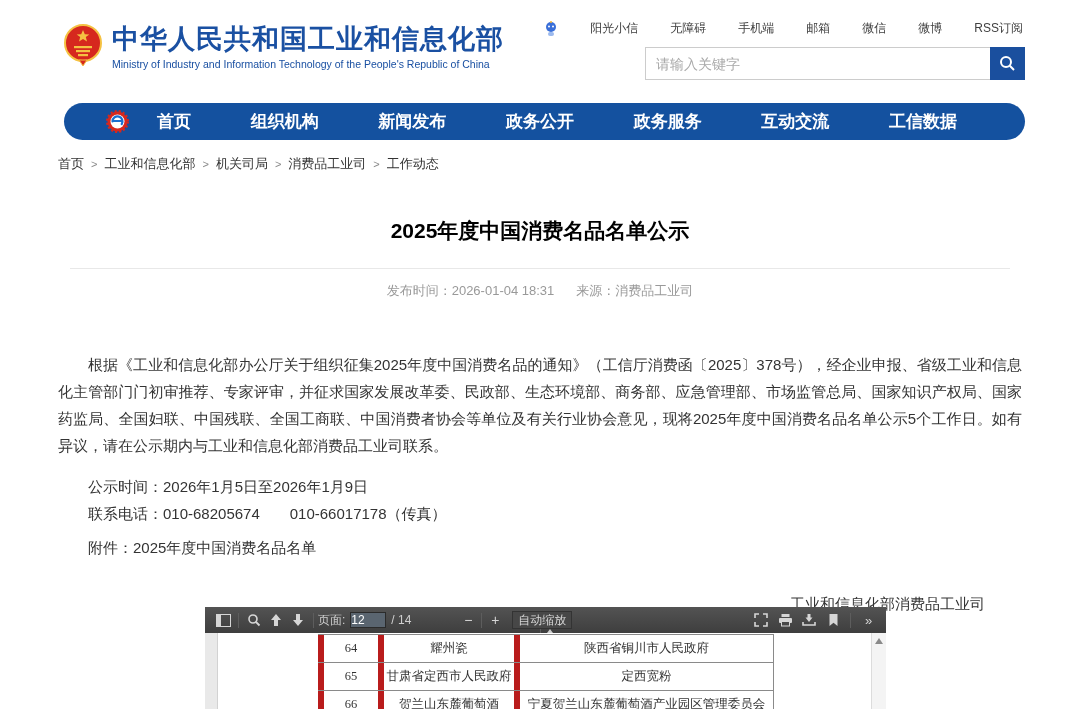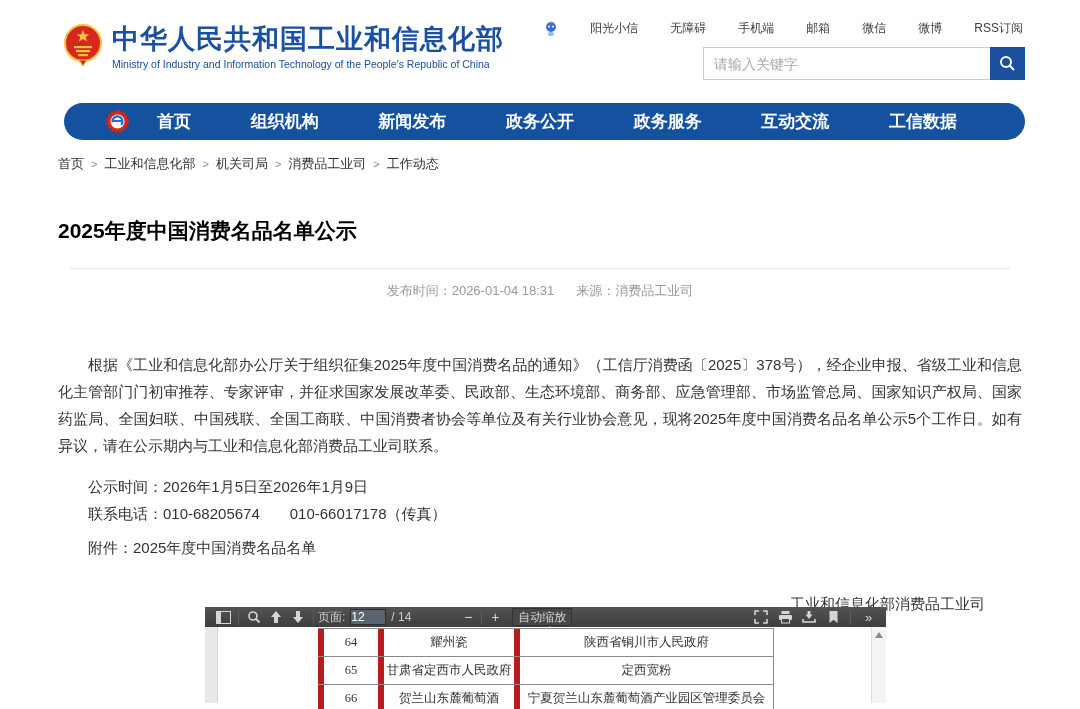--- a/index.html
+++ b/index.html
@@ -9,57 +9,57 @@
 
   
   .logo-block { position:absolute; left:64px; top:22px; display:flex; align-items:center; gap:10px; cursor:pointer; }
   .site-title { font-size:27px; font-weight:bold; color:#1a50a2; letter-spacing:1px; line-height:1.15; }
   .site-subtitle { font-size:10.5px; color:#1a50a2; margin-top:2px; }
 
   .top-links { position:absolute; top:20px; right:57px; display:flex; align-items:flex-end; gap:32px; }
   .top-link { font-size:12px; color:#404040; text-decoration:none; cursor:pointer; }
   .mascot { display:inline-flex; width:14px; height:16px; }
 
-  .search-bar { position:absolute; top:47px; right:55px; width:322px; height:33px; display:flex; }
+  .search-bar { position:absolute; top:47px; right:55px; width:380px; height:33px; display:flex; }
   .search-input { flex:1; height:33px; border:1px solid #ccc; border-right:none; padding:0 10px;
     font-size:14px; color:#333; outline:none; font-family:inherit; }
   .search-input::placeholder { color:#a9a9a9; }
   .search-btn { width:35px; height:33px; background:#1a4f9e; border:none; cursor:pointer;
     display:flex; align-items:center; justify-content:center; }
 
   
   .nav { position:absolute; left:64px; top:103px; width:961px; height:37px; background:#14519f;
     border-radius:19px; display:flex; align-items:center; padding:0 38px 0 42px; }
   .nav-logo { display:inline-flex; width:23px; height:23px; margin-right:28px; }
   .nav-items { flex:1; display:flex; align-items:center; justify-content:space-between; padding-right:30px; }
   .nav-item { color:#fff; font-size:17px; font-weight:bold; text-decoration:none; cursor:pointer; }
 
   
   .breadcrumb { position:absolute; left:58px; top:155px; display:flex; list-style:none; font-size:13px; color:#333; }
   .breadcrumb li { cursor:pointer; }
   .breadcrumb li + li::before { content:">"; color:#8a8a8a; margin:0 7px; font-size:11px; cursor:default; }
 
   
   .article { position:absolute; left:58px; top:207px; width:964px; color:#333; }
-  .article-title { text-align:left; font-size:21px; font-weight:bold; color:#000; margin-top:10px; }
+  .article-title { text-align:center; font-size:21px; font-weight:bold; color:#000; margin-top:10px; }
   .title-divider { border:none; border-top:1px solid #e8e8e8; margin:23px 12px 0 12px; }
   .article-meta { text-align:center; font-size:13px; color:#999; margin-top:13px; }
   .article-meta .gap { display:inline-block; width:22px; }
   .article-body { margin-top:51px; font-size:15px; line-height:27px; text-align:justify; }
   .article-body p { text-indent:2em; }
   .info-block { margin-top:14px; font-size:15px; line-height:27px; }
   .info-block div { text-indent:2em; }
   .attachment-line { margin-top:7px; font-size:15px; line-height:27px; text-indent:2em; }
   .attachment-name { color:#333; text-decoration:none; cursor:pointer; }
   .signature { margin-top:31px; margin-left:732px; font-size:15px; line-height:23px; }
 
   
   .pdf-viewer { position:absolute; left:205px; top:607px; width:681px; height:102px; overflow:hidden;
     background:#fff; }
-  .pdf-toolbar { position:relative; height:20px; background:linear-gradient(#535353,#3e3e3e);
+  .pdf-toolbar { position:relative; height:26px; background:linear-gradient(#535353,#3e3e3e);
     display:flex; align-items:center; padding:0 7px; color:#d6d6d6; font-size:12px; }
   .tb-icon { display:inline-flex; align-items:center; justify-content:center; width:22px; height:20px;
     cursor:pointer; }
   .tb-sep { width:1px; height:15px; background:#2e2e2e; border-right:1px solid #5d5d5d; margin:0 4px; }
   .tb-text { color:#cfcfcf; }
   .page-input { width:36px; height:16px; background:#5a6570; border:1px solid #2b2b2b; color:#fff;
     font-size:12px; text-align:left; margin:0 5px; outline:none; }
   .tb-mid { margin-left:48px; display:flex; align-items:center; }
   .tb-zoom { margin-left:8px; height:18px; background:#474747; border:1px solid #333;
     display:flex; align-items:center; padding:0 5px; cursor:pointer;flex-direction:column; }

